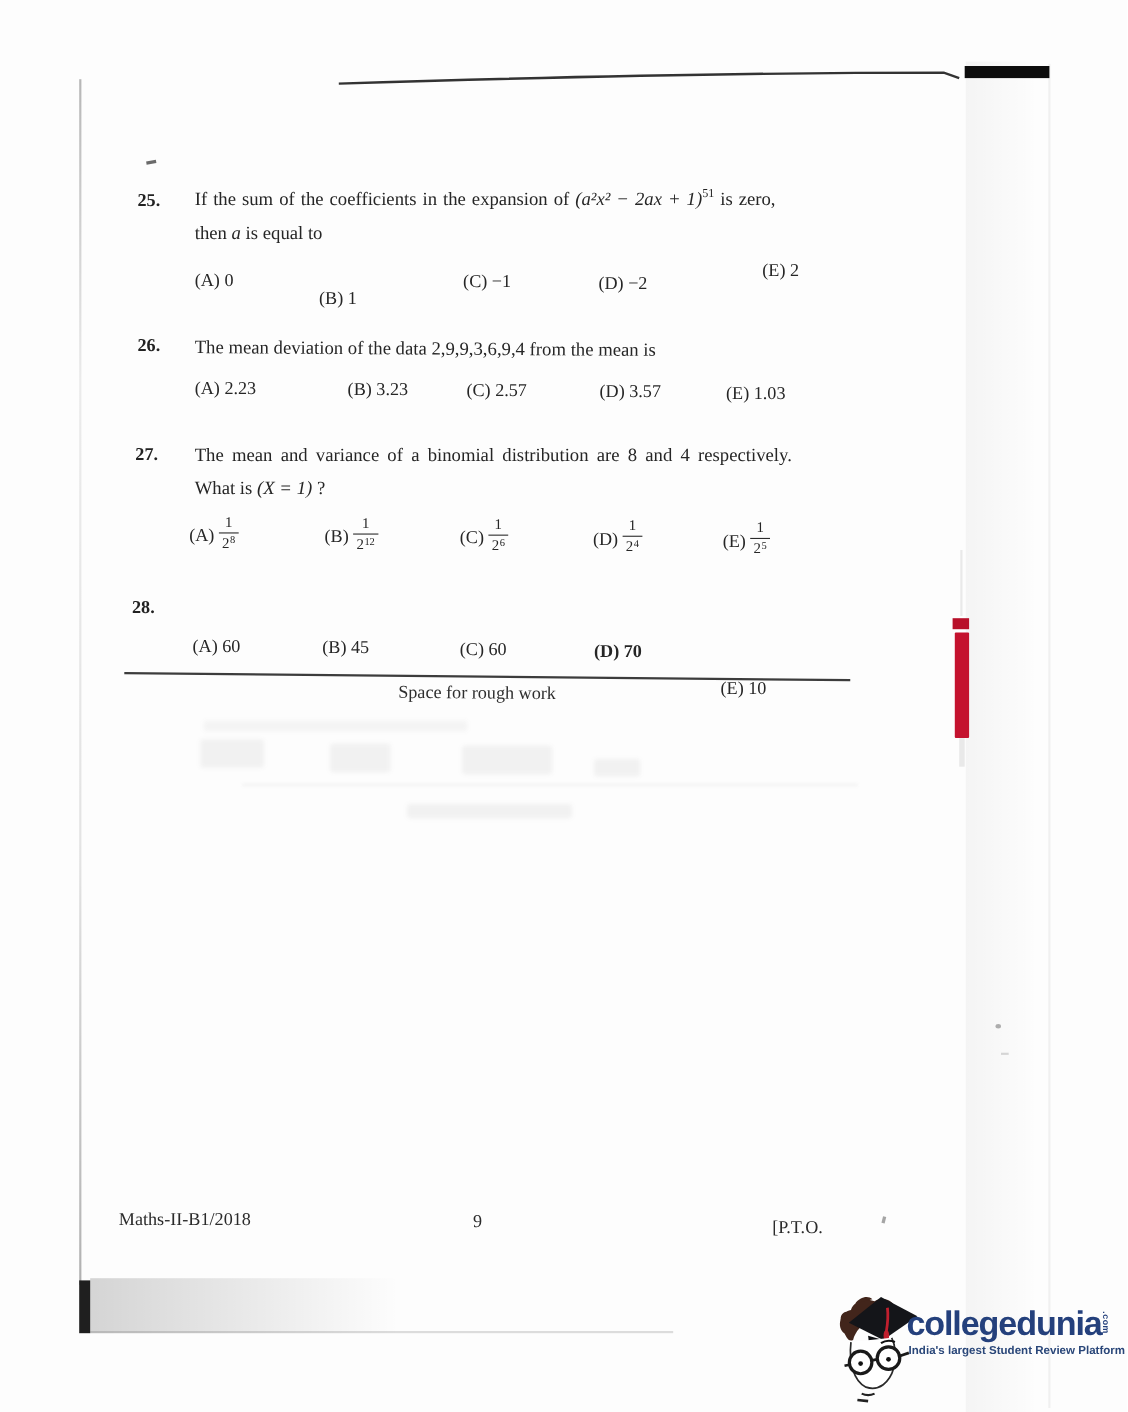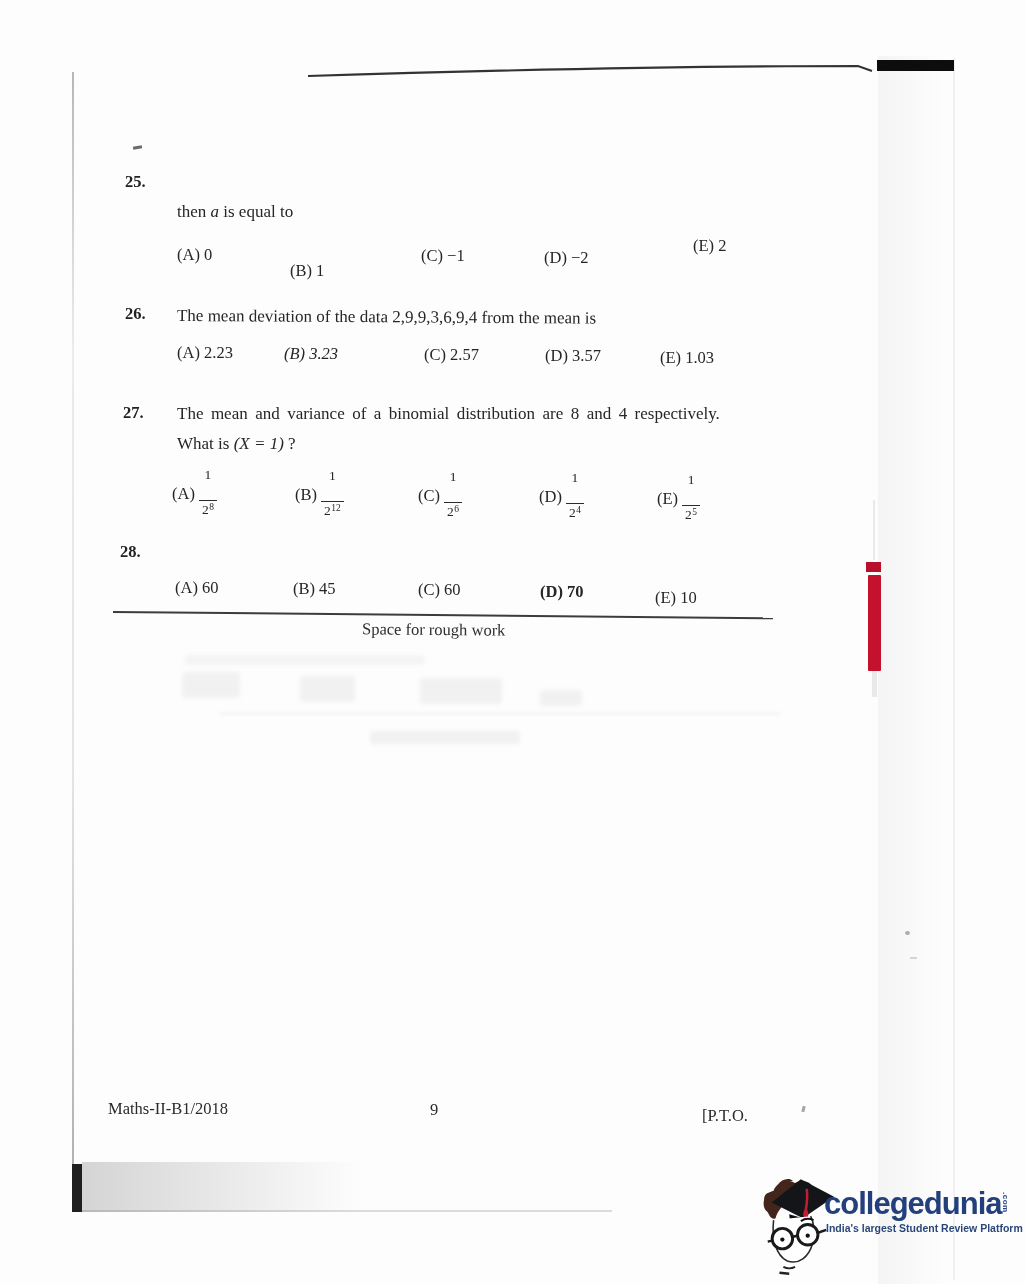--- a/index.html
+++ b/index.html
@@ -52,21 +52,21 @@
   
   .q-num{position:absolute;font-weight:bold;font-size:16.5px;color:#222;}
   .q-line{position:absolute;font-size:17px;white-space:nowrap;color:#262626;}
   .opt{position:absolute;font-size:16.5px;white-space:nowrap;color:#262626;}
   .math{font-style:italic;}
   sup.exp{font-size:11px;position:relative;top:-1px;font-style:normal;}
   
   .frac-opt{display:flex;align-items:center;gap:4px;}
   .frac{display:inline-flex;flex-direction:column;align-items:center;line-height:1;transform:translateY(-2px);}
   .fnum{font-size:13.5px;padding:0 3px 2px;}
-  .fden{font-size:13.5px;border-top:1.3px solid #2b2b2b;padding:2px 3px 0;margin-top:16px;}
+  .fden{font-size:13.5px;border-top:1.3px solid #2b2b2b;padding:2px 3px 0;}
   .fexp{font-size:9.5px;position:relative;top:-4px;margin-left:.5px;}
   
   .rule{
     position:absolute;left:113px;top:611px;width:660px;height:2px;background:#3c3c3c;
     transform:rotate(.55deg);transform-origin:left center;
   }
   .rough-title{position:absolute;left:362px;top:620px;font-size:16.5px;color:#2e2e2e;transform:rotate(.5deg);}
   
   .footer-code{position:absolute;left:108px;top:1099px;font-size:16.5px;}
   .footer-page{position:absolute;left:430px;top:1100px;font-size:16.5px;}
@@ -117,31 +117,32 @@
 
   <div class="ghost g7"></div>
   <div class="ghost g1"></div>
   <div class="ghost g2"></div>
   <div class="ghost g3"></div>
   <div class="ghost g4"></div>
   <div class="ghost g6"></div>
   <div class="ghost g5"></div>
 
   <div class="q-num" style="left:125px;top:172px;">25.</div>
+  <div class="q-line" style="left:177px;top:171px;word-spacing:1.2px;"><span>If the sum of the coefficients in the expansion of </span><span class="math">(a²x² − 2ax + 1)</span><sup class="exp">51</sup><span> is zero,</span></div>
   <div class="q-line" style="left:177px;top:202px;"><span>then </span><span class="math">a</span><span> is equal to</span></div>
   <div class="opt" style="left:177px;top:245px;">(A) 0</div>
   <div class="opt" style="left:290px;top:245px;margin-top:16px;">(B) 1</div>
   <div class="opt" style="left:421px;top:246px;">(C) −1</div>
   <div class="opt" style="left:544px;top:248px;">(D) −2</div>
   <div class="opt" style="left:663px;top:236px;margin-left:30px;">(E) 2</div>
 
   <div class="q-num" style="left:125px;top:304px;">26.</div>
   <div class="q-line" style="left:177px;top:306px;transform:rotate(.35deg);transform-origin:left;">The mean deviation of the data 2,9,9,3,6,9,4 from the mean is</div>
   <div class="opt" style="left:177px;top:343px;">(A) 2.23</div>
-  <div class="opt" style="left:284px;top:344px;font-style:italic;">(B) 3.23</div>
+  <div class="opt" style="left:316px;top:344px;">(B) 3.23</div>
   <div class="opt" style="left:424px;top:345px;">(C) 2.57</div>
   <div class="opt" style="left:545px;top:346px;">(D) 3.57</div>
   <div class="opt" style="left:660px;top:348px;">(E) 1.03</div>
 
   <div class="q-num" style="left:123px;top:403px;">27.</div>
   <div class="q-line" style="left:177px;top:404px;word-spacing:3.2px;">The mean and variance of a binomial distribution are 8 and 4 respectively.</div>
   <div class="q-line" style="left:177px;top:434px;"><span>What is </span><span class="math">(X = 1)</span><span> ?</span></div>
 
   <div class="opt frac-opt" style="left:172px;top:470px;">
     <span>(A)</span>
@@ -177,21 +178,21 @@
         <span class="fnum">1</span>
         <span class="fden"><span>2</span><span class="fexp">5</span></span>
       </span>
   </div>
 
   <div class="q-num" style="left:120px;top:542px;">28.</div>
   <div class="opt" style="left:175px;top:578px;">(A) 60</div>
   <div class="opt" style="left:293px;top:579px;font-family:Liberation Serif, serif;">(B) 45</div>
   <div class="opt" style="left:418px;top:580px;">(C) 60</div>
   <div class="opt" style="left:540px;top:582px;font-weight:bold;">(D) 70</div>
-  <div class="opt" style="left:655px;top:588px;text-align:center;">(E) 10</div>
+  <div class="opt" style="left:655px;top:616px;text-align:center;">(E) 10</div>
 
   <div class="rule"></div>
   <div class="rough-title">Space for rough work</div>
 
   <div class="footer-code">Maths-II-B1/2018</div>
   <div class="footer-page">9</div>
   <div class="footer-pto">[P.T.O.</div>
 
   <div class="logo">
     <svg class="logo-mascot" width="78" height="104" viewBox="0 0 80 104">

